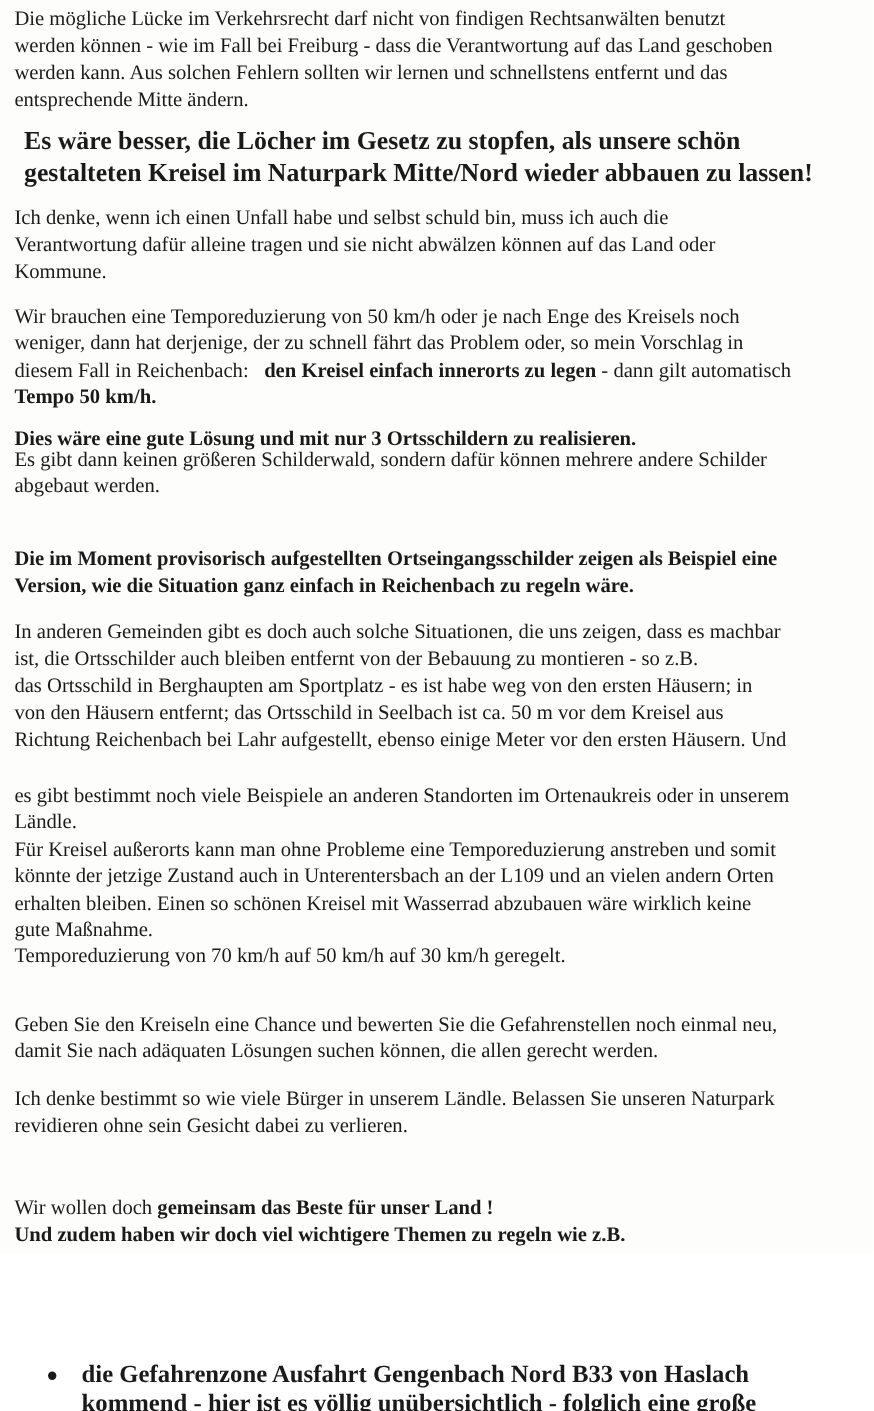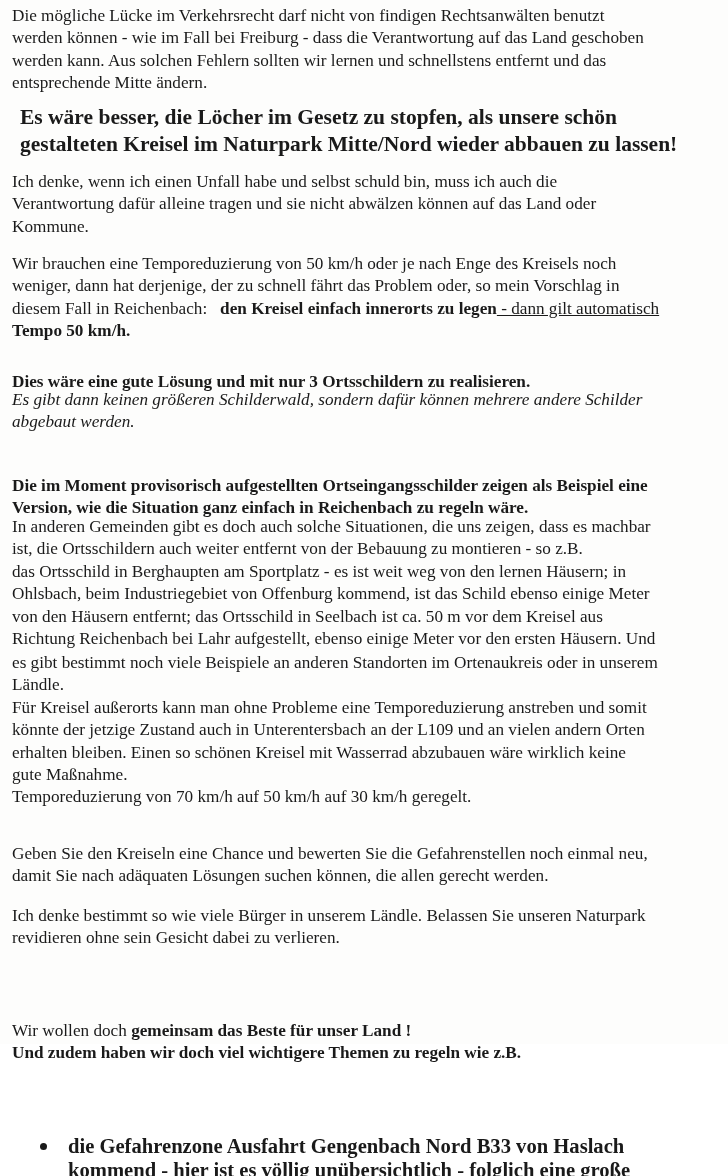--- a/index.html
+++ b/index.html
@@ -90,41 +90,40 @@
 
   <p class="p" style="top:171px;">
     <span class="line">Ich denke, wenn ich einen Unfall habe und selbst schuld bin, muss ich auch die</span>
     <span class="line">Verantwortung dafür alleine tragen und sie nicht abwälzen können auf das Land oder</span>
     <span class="line">Kommune.</span>
   </p>
 
   <p class="p" style="top:253px;">
     <span class="line">Wir brauchen eine Temporeduzierung von 50 km/h oder je nach Enge des Kreisels noch</span>
     <span class="line">weniger, dann hat derjenige, der zu schnell fährt das Problem oder,  so mein Vorschlag in</span>
-    <span class="line"><span style="white-space:pre;">diesem Fall in Reichenbach:   </span><span class="b">den Kreisel einfach innerorts zu legen</span><span style="white-space:pre;text-decoration:underline;"> - dann gilt automatisch</span></span>
+    <span class="line"><span style="white-space:pre;">diesem Fall in Reichenbach:   </span><span class="b">den Kreisel einfach innerorts zu legen</span><span style="white-space:pre;"> - dann gilt automatisch</span></span>
     <span class="line b">Tempo 50 km/h.</span>
   </p>
 
-  <p class="p b" style="top:371px;">Dies wäre eine gute Lösung und mit nur 3 Ortsschildern zu realisieren.</p>
+  <p class="p b" style="top:355px;">Dies wäre eine gute Lösung und mit nur 3 Ortsschildern zu realisieren.</p>
 
-  <p class="p" style="top:389px;font-style:italic;">
+  <p class="p" style="top:372px;">
     <span class="line">Es gibt dann keinen größeren Schilderwald, sondern dafür können mehrere andere Schilder</span>
     <span class="line">abgebaut werden.</span>
   </p>
 
-  <p class="p b" style="top:455px;margin-top:20px;">
+  <p class="p b" style="top:455px;">
     <span class="line">Die im Moment provisorisch  aufgestellten Ortseingangsschilder zeigen als Beispiel eine</span>
     <span class="line">Version, wie die Situation ganz einfach in Reichenbach zu regeln wäre.</span>
   </p>
 
   <p class="p" style="top:516px;">
     <span class="line">In anderen Gemeinden gibt es doch auch solche Situationen, die uns zeigen, dass es machbar</span>
-    <span class="line">ist, die Ortsschildern auch weiter entfernt von der Bebauung zu montieren - so z.B.</span>
-    <span class="line">das Ortsschild in  Berghaupten am Sportplatz - es ist weit weg von den lernen Häusern; in</span>
-    <span class="line">Ohlsbach,  beim Industriegebiet von Offenburg kommend, ist das Schild ebenso einige Meter</span>
+    <span class="line">ist, die Ortsschilder auch bleiben entfernt von der Bebauung zu montieren - so z.B.</span>
+    <span class="line">das Ortsschild in  Berghaupten am Sportplatz - es ist habe weg von den ersten Häusern; in</span>
     <span class="line">von den Häusern entfernt; das Ortsschild in Seelbach ist ca. 50 m vor dem Kreisel aus</span>
     <span class="line">Richtung Reichenbach bei Lahr aufgestellt,  ebenso einige Meter vor den ersten Häusern. Und</span>
   </p>
 
   <p class="p" style="top:652px;">
     <span class="line">es gibt bestimmt noch viele Beispiele an anderen Standorten im Ortenaukreis oder in unserem</span>
     <span class="line">Ländle.</span>
     <span class="line">Für Kreisel außerorts kann man ohne Probleme eine Temporeduzierung anstreben und somit</span>
     <span class="line">könnte der jetzige Zustand auch in Unterentersbach  an der L109 und an vielen andern Orten</span>
     <span class="line">erhalten bleiben. Einen so schönen Kreisel  mit Wasserrad abzubauen wäre wirklich keine</span>
@@ -135,21 +134,21 @@
   <p class="p" style="top:843px;">
     <span class="line">Geben Sie den Kreiseln eine Chance und bewerten Sie die Gefahrenstellen noch einmal neu,</span>
     <span class="line">damit Sie nach adäquaten Lösungen suchen können, die allen gerecht werden.</span>
   </p>
 
   <p class="p" style="top:905px;">
     <span class="line">Ich denke bestimmt so wie viele Bürger in unserem Ländle. Belassen Sie unseren Naturpark</span>
     <span class="line">revidieren ohne sein Gesicht dabei zu verlieren.</span>
   </p>
 
-  <p class="p" style="top:1020px;">
+  <p class="p" style="top:996px;">
     <span class="line"><span style="white-space:pre;">Wir wollen doch </span><span class="b">gemeinsam das Beste für unser Land !</span></span>
     <span class="line b">Und zudem haben wir doch viel wichtigere Themen zu regeln wie z.B.</span>
   </p>
 
   <ul class="bullet-list">
     <li class="bullet-item">
       <span class="bullet-dot"></span>
       <span class="line">die Gefahrenzone  Ausfahrt Gengenbach Nord B33 von Haslach</span>
       <span class="line">kommend  - hier ist es  völlig unübersichtlich - folglich eine große</span>
       <span class="line">Gefahr für Radfahrer und Autofahrer</span>

